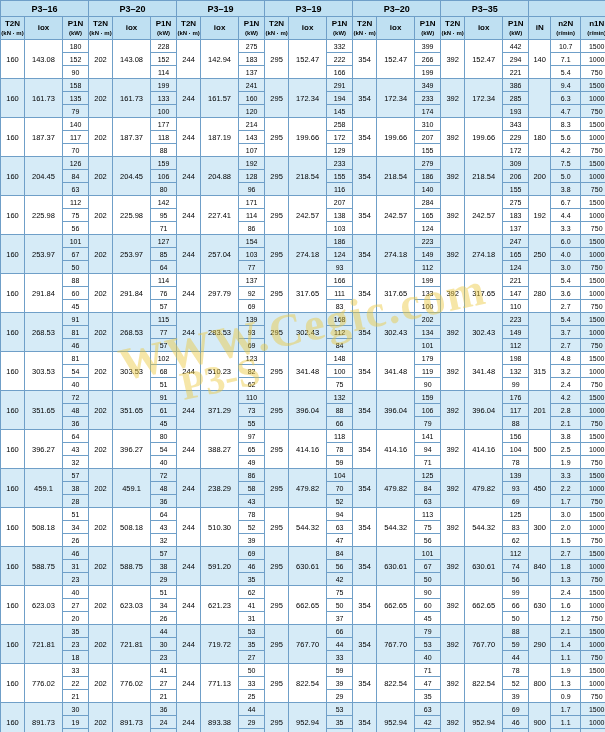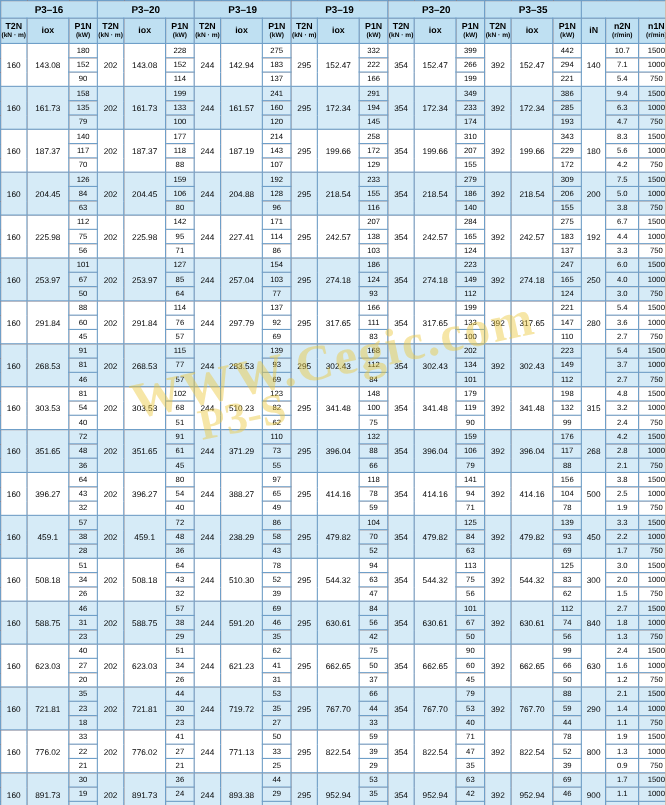--- a/index.html
+++ b/index.html
@@ -478,21 +478,21 @@
           <td class="rowB" style="height: 12px;">110</td>
           <td rowspan="3" class="rowB nm">295</td>
           <td rowspan="3" class="rowB nm">396.04</td>
           <td class="rowB" style="height: 12px;">132</td>
           <td rowspan="3" class="rowB nm">354</td>
           <td rowspan="3" class="rowB nm">396.04</td>
           <td class="rowB" style="height: 12px;">159</td>
           <td rowspan="3" class="rowB nm">392</td>
           <td rowspan="3" class="rowB nm">396.04</td>
           <td class="rowB" style="height: 12px;">176</td>
-          <td rowspan="3" class="rowB nm">268</td>
+          <td rowspan="3" class="rowB nm">201</td>
           <td class="rowB">4.2</td>
           <td class="rowB">1500</td>
         </tr>
         <tr>
           <td class="rowB" style="height: 12px;">48</td>
           <td class="rowB" style="height: 12px;">61</td>
           <td class="rowB" style="height: 12px;">73</td>
           <td class="rowB" style="height: 12px;">88</td>
           <td class="rowB" style="height: 12px;">106</td>
           <td class="rowB" style="height: 12px;">117</td>

